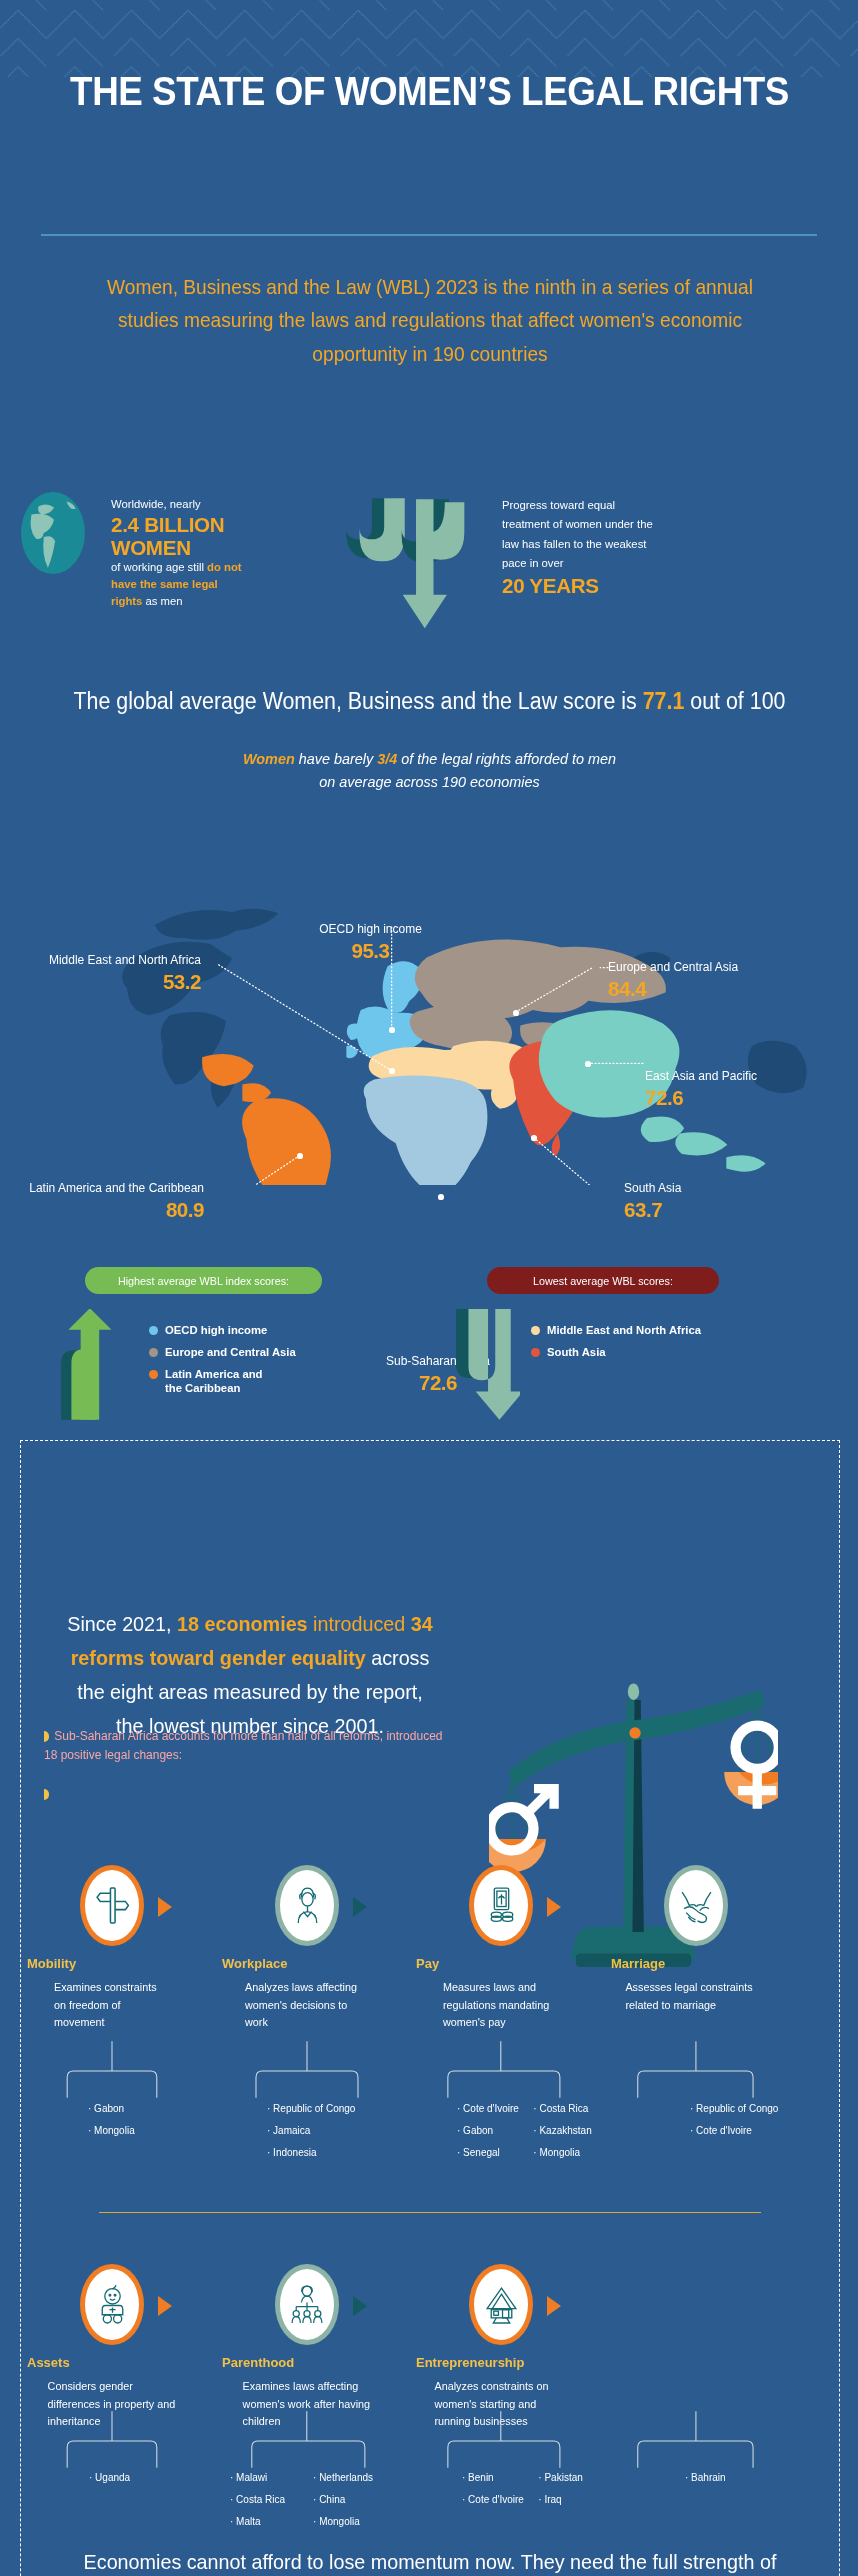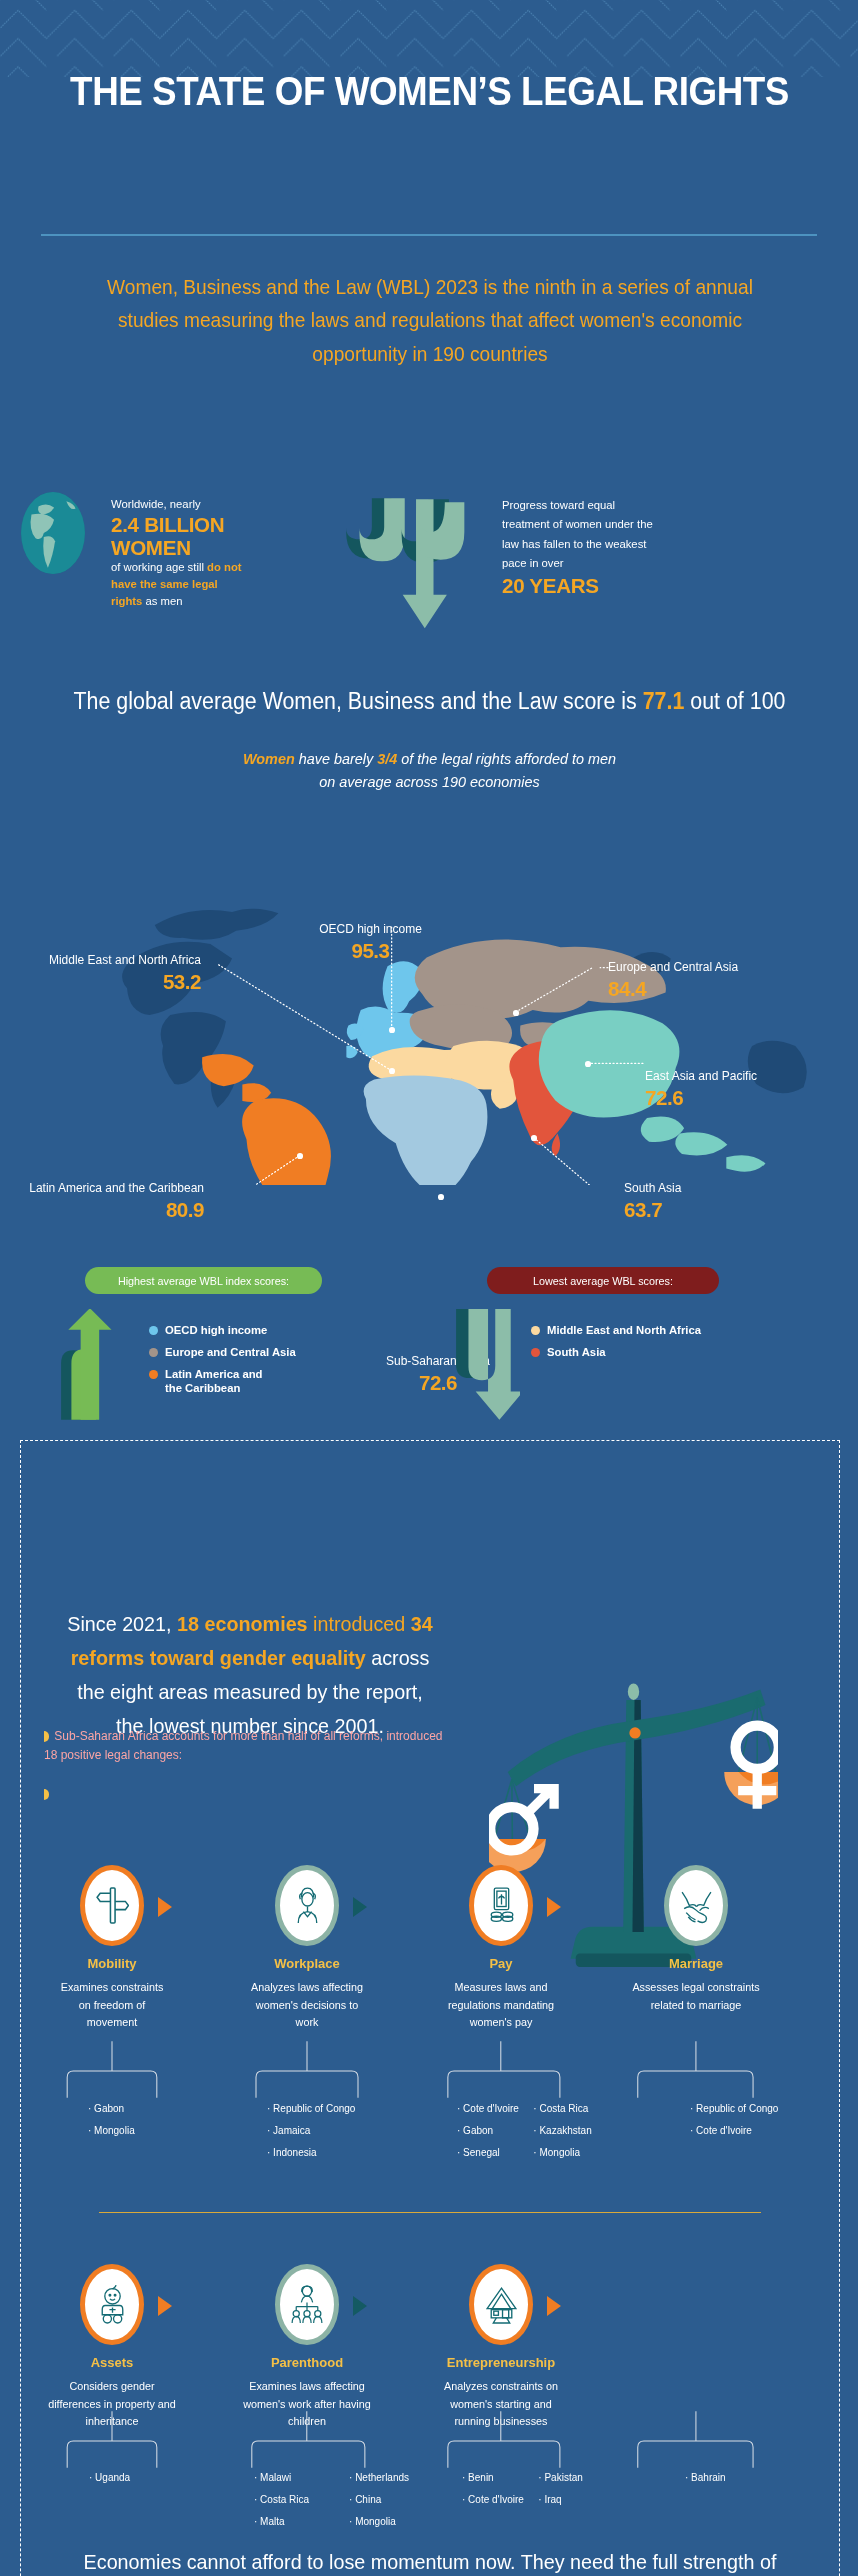--- a/index.html
+++ b/index.html
@@ -110,21 +110,21 @@
   .reform-text b { color: #f5a623; font-weight: 800; }
   .reform-text .o { color: #f5a623; }
 
   .bullet-item { position: absolute; color: #fca5a5; font-size: 12px; line-height: 1.62; }
   .bullet-item .pip {
     display:inline-block; width: 4.6px; height: 10.3px; background: #f5c046;
     border-radius: 0 5.2px 5.2px 0; margin-right: 5.7px; vertical-align: -1.5px;
   }
 
   
-  .icon-cell { position: absolute; width: 170px; text-align: center; }
+  .icon-cell { position: absolute; width: 170px; text-align: left; }
   .oval {
     width: 64px; height: 81px; margin: 0 auto; border-radius: 50%;
     background: #ffffff; display: flex; align-items: center; justify-content: center;
   }
   .oval.orange { border: 5.7px solid #f07d23; }
   .oval.sage   { border: 5.7px solid #8cb3a5; }
   .caret { position: absolute; top: 32px; width: 0; height: 0;
     border-top: 10.8px solid transparent; border-bottom: 10.8px solid transparent; }
   .caret.orange { border-left: 14px solid #f07d23; }
   .caret.teal   { border-left: 14px solid #145a63; }
@@ -577,21 +577,21 @@
   </svg>
   <svg class="brace" style="left:611px; top:2411px" width="175" height="58" viewBox="0 0 340 112">
     <path d="M165 0 v58 M52 110 v-40 q0 -12 12 -12 h200 q12 0 12 12 v40" stroke="#d7dee6" stroke-width="2" fill="none"></path>
   </svg>
 
   <div class="ctry-cols" style="left:89px; top:2473px">
     <div class="ctry-col">
       <div class="ctry">Uganda</div>
     </div>
   </div>
-  <div class="ctry-cols" style="left:254px; top:2473px; gap:40px">
+  <div class="ctry-cols" style="left:230px; top:2473px; gap:28px">
     <div class="ctry-col">
       <div class="ctry">Malawi</div>
       <div class="ctry">Costa Rica</div>
       <div class="ctry">Malta</div>
     </div>
     <div class="ctry-col">
       <div class="ctry">Netherlands</div>
       <div class="ctry">China</div>
       <div class="ctry">Mongolia</div>
     </div>

